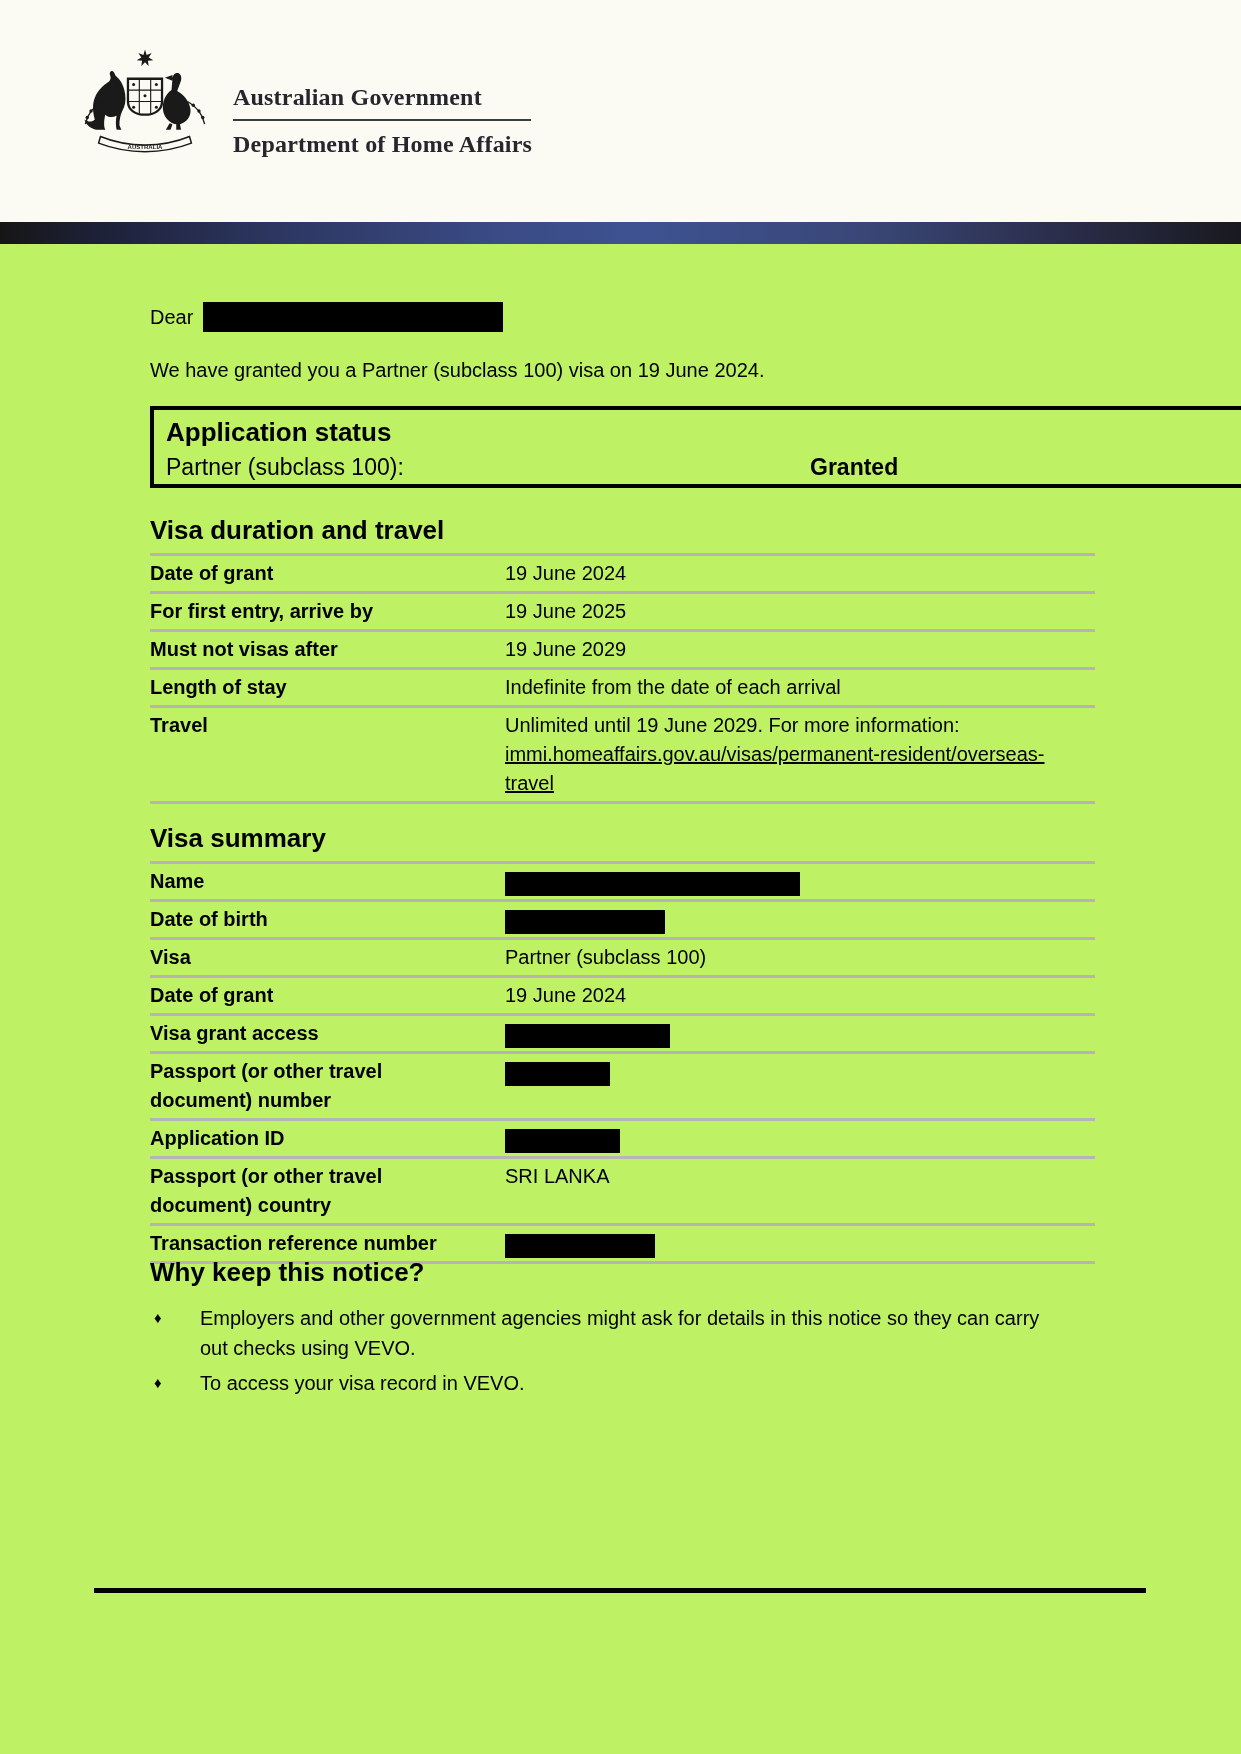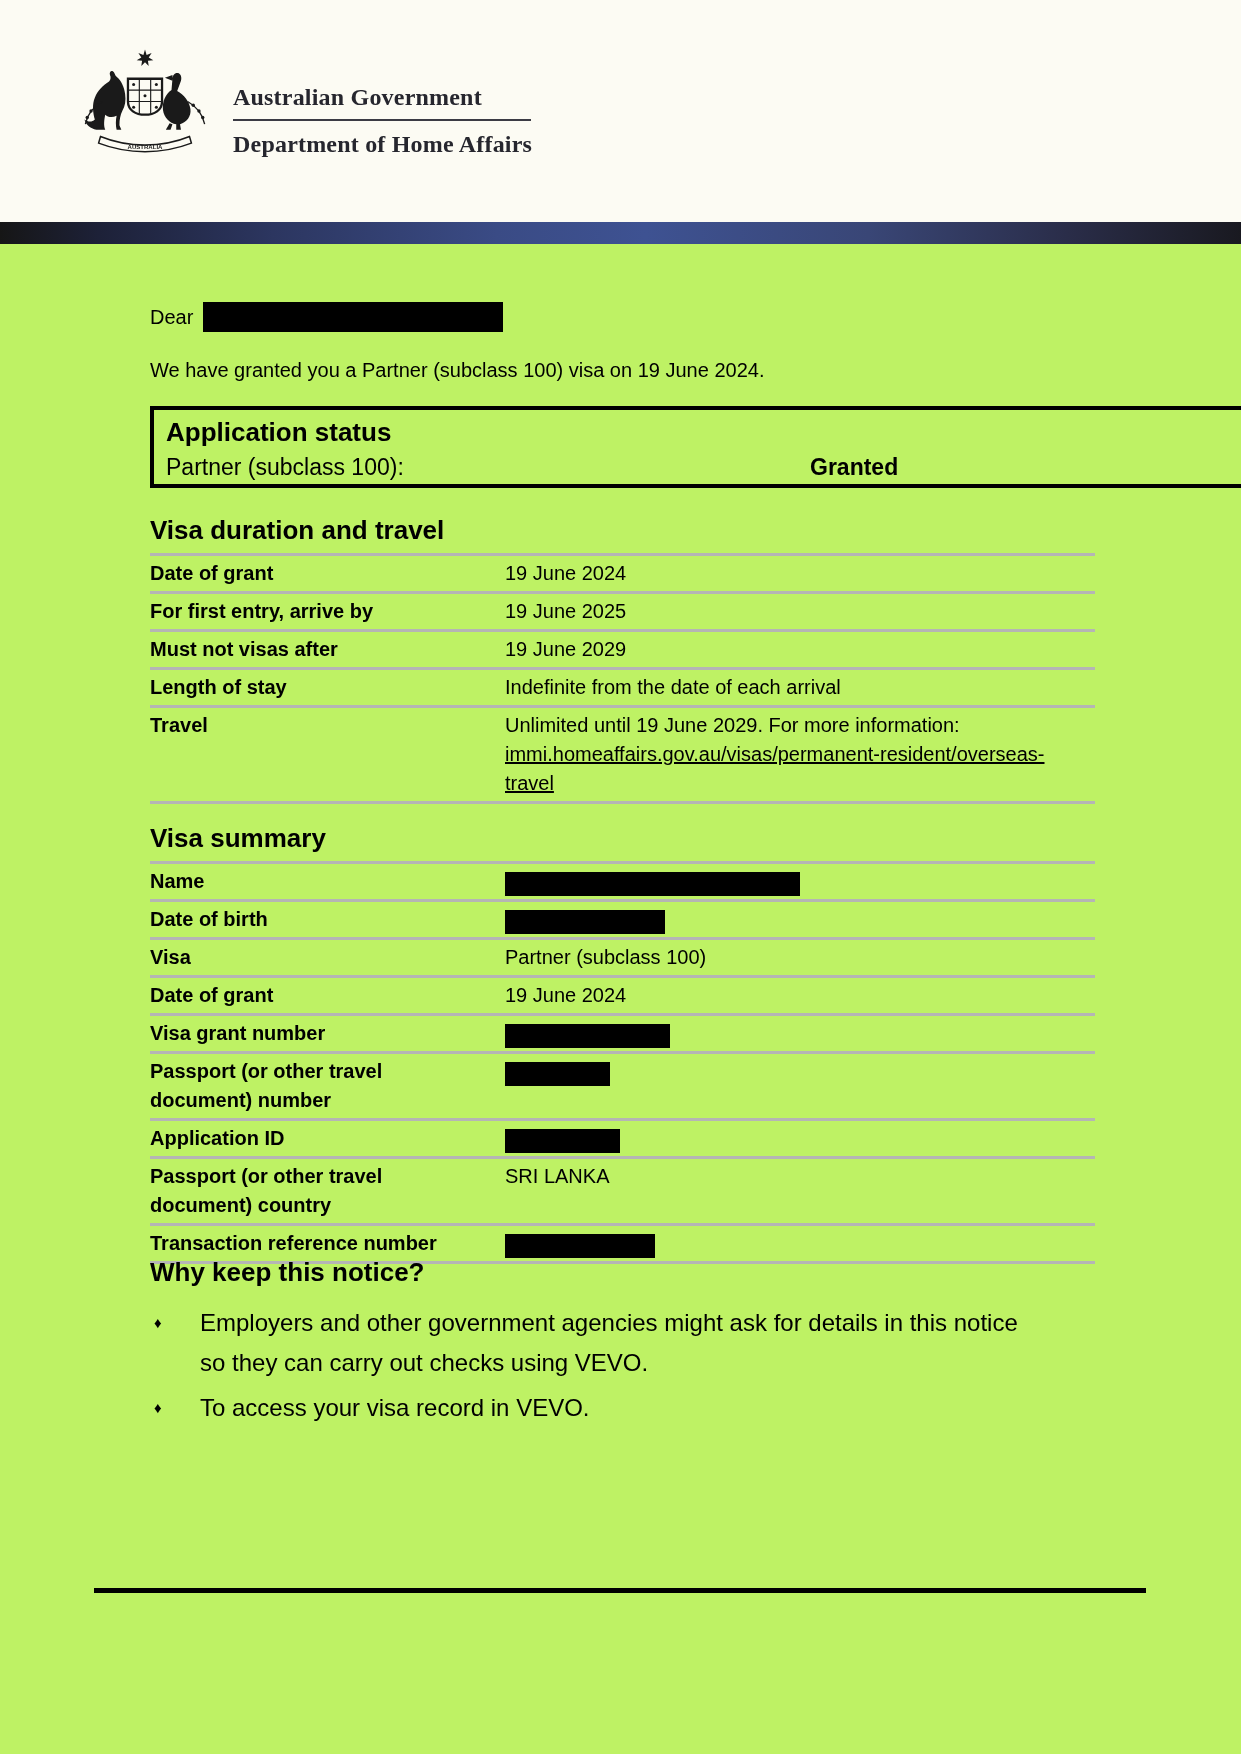--- a/index.html
+++ b/index.html
@@ -82,21 +82,21 @@
   .trow { display:flex; border-top:3px solid #b5b5b5; padding:3px 0; }
   .tlabel { width:355px; font-weight:bold; font-size:20px; line-height:29px; padding-right:16px; }
   .tvalue { width:540px; font-size:20px; line-height:29px; overflow-wrap:anywhere; }
   .tvalue .redaction { width:160px; height:24px; margin-top:2px; }
   .tvalue a { color:#000; text-decoration:underline; }
 
   
   .bullets { position:absolute; left:150px; top:1303px; width:890px; list-style:none; }
   .bullets li {
     position:relative; padding-left:50px;
-    font-size:24px; line-height:40px; margin-bottom:5px;
+    font-size:20px; line-height:30px; margin-bottom:5px;
   }
   .bullets li::before {
     content:"\2666";
     position:absolute; left:4px; top:0;
     font-size:15px;
   }
   
   .bottom-rule {
     position:absolute; left:94px; top:1588px;
     width:1052px; height:5px; background:#000;
@@ -198,21 +198,21 @@
       </div>
       <div class="trow">
         <div class="tlabel">Visa</div>
         <div class="tvalue"><span>Partner (subclass 100)</span></div>
       </div>
       <div class="trow">
         <div class="tlabel">Date of grant</div>
         <div class="tvalue"><span>19 June 2024</span></div>
       </div>
       <div class="trow">
-        <div class="tlabel">Visa grant number</div>
+        <div class="tlabel">Visa grant access</div>
         <div class="tvalue"><span class="redaction" style="width: 165px;"></span></div>
       </div>
       <div class="trow">
         <div class="tlabel">Passport (or other travel document) number</div>
         <div class="tvalue"><span class="redaction" style="width: 105px;"></span></div>
       </div>
       <div class="trow">
         <div class="tlabel">Application ID</div>
         <div class="tvalue"><span class="redaction" style="width: 115px;"></span></div>
       </div>

